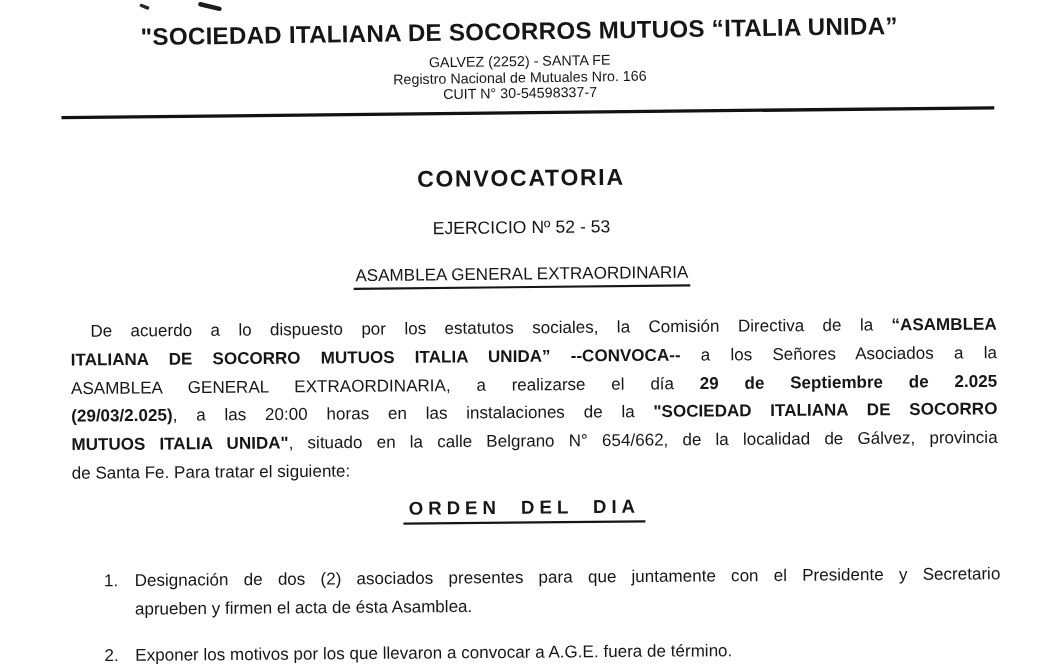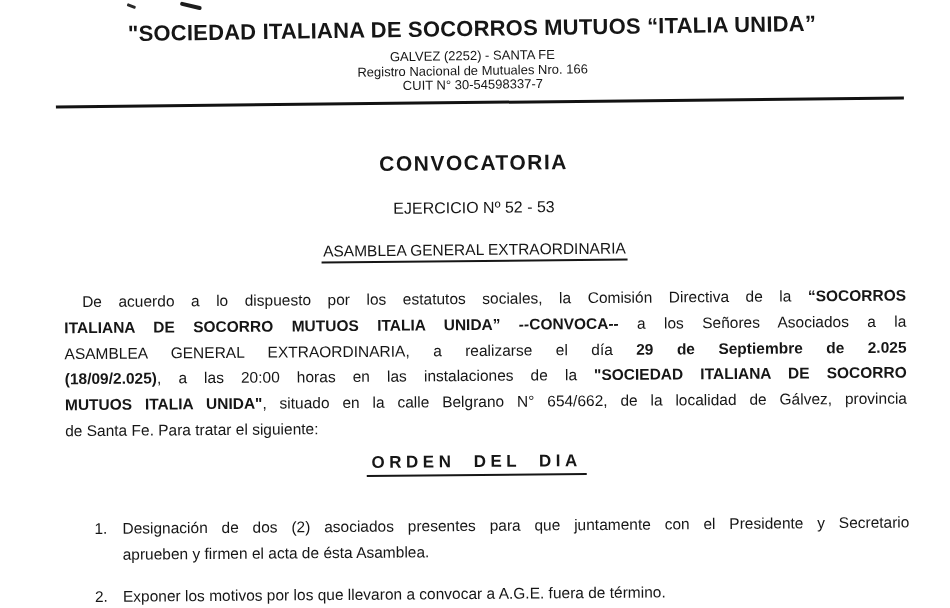--- a/index.html
+++ b/index.html
@@ -131,24 +131,24 @@
 
   <div class="conv-heading">CONVOCATORIA</div>
 
   <div class="exercise">EJERCICIO Nº 52 - 53</div>
 
   <div class="assembly">
     <span class="u">ASAMBLEA GENERAL EXTRAORDINARIA</span>
   </div>
 
   <div class="body-par">
-    <div class="line jst indent"><span>De acuerdo a lo dispuesto por los estatutos sociales, la Comisión Directiva de la </span><span class="b">“SOCORROS</span></div>
+    <div class="line jst indent"><span>De acuerdo a lo dispuesto por los estatutos sociales, la Comisión Directiva de la </span><span class="b">“ASAMBLEA</span></div>
     <div class="line jst"><span class="b">ITALIANA DE SOCORRO MUTUOS ITALIA UNIDA” --CONVOCA--</span><span> a los Señores Asociados a la</span></div>
     <div class="line jst"><span>ASAMBLEA GENERAL EXTRAORDINARIA, a realizarse el día </span><span class="b">29 de Septiembre de 2.025</span></div>
-    <div class="line jst"><span class="b">(18/09/2.025)</span><span>, a las 20:00 horas en las instalaciones de la </span><span class="b">"SOCIEDAD ITALIANA DE SOCORRO</span></div>
+    <div class="line jst"><span class="b">(29/03/2.025)</span><span>, a las 20:00 horas en las instalaciones de la </span><span class="b">"SOCIEDAD ITALIANA DE SOCORRO</span></div>
     <div class="line jst"><span class="b">MUTUOS ITALIA UNIDA"</span><span>, situado en la calle Belgrano N° 654/662, de la localidad de Gálvez, provincia</span></div>
     <div class="line"><span>de Santa Fe. Para tratar el siguiente:</span></div>
   </div>
 
   <div class="agenda-heading">
     <span class="u">ORDEN DEL DIA</span>
   </div>
 
   <div class="agenda">
     <div class="agenda-item">

